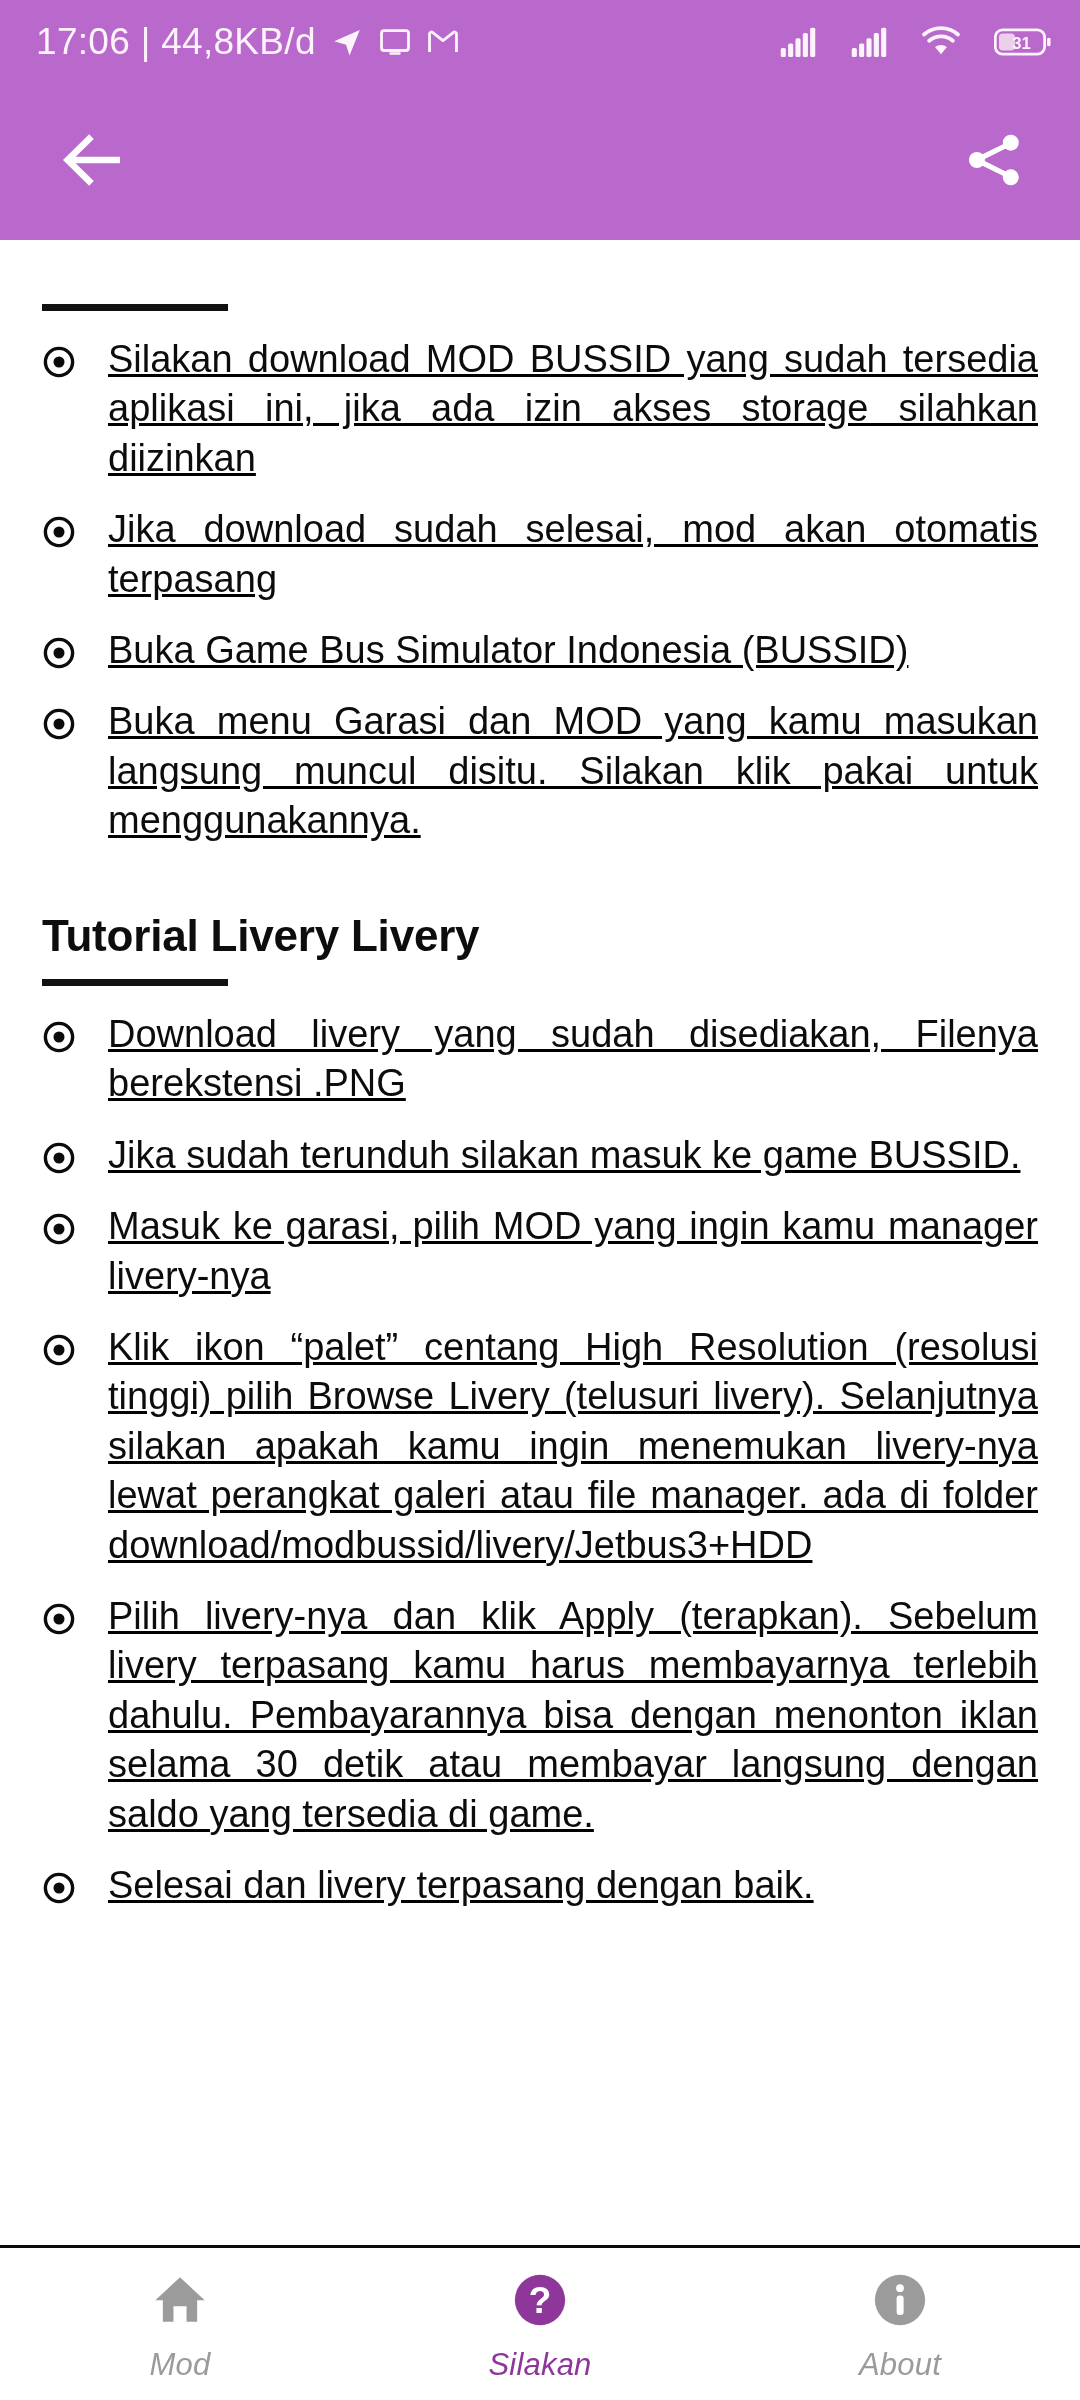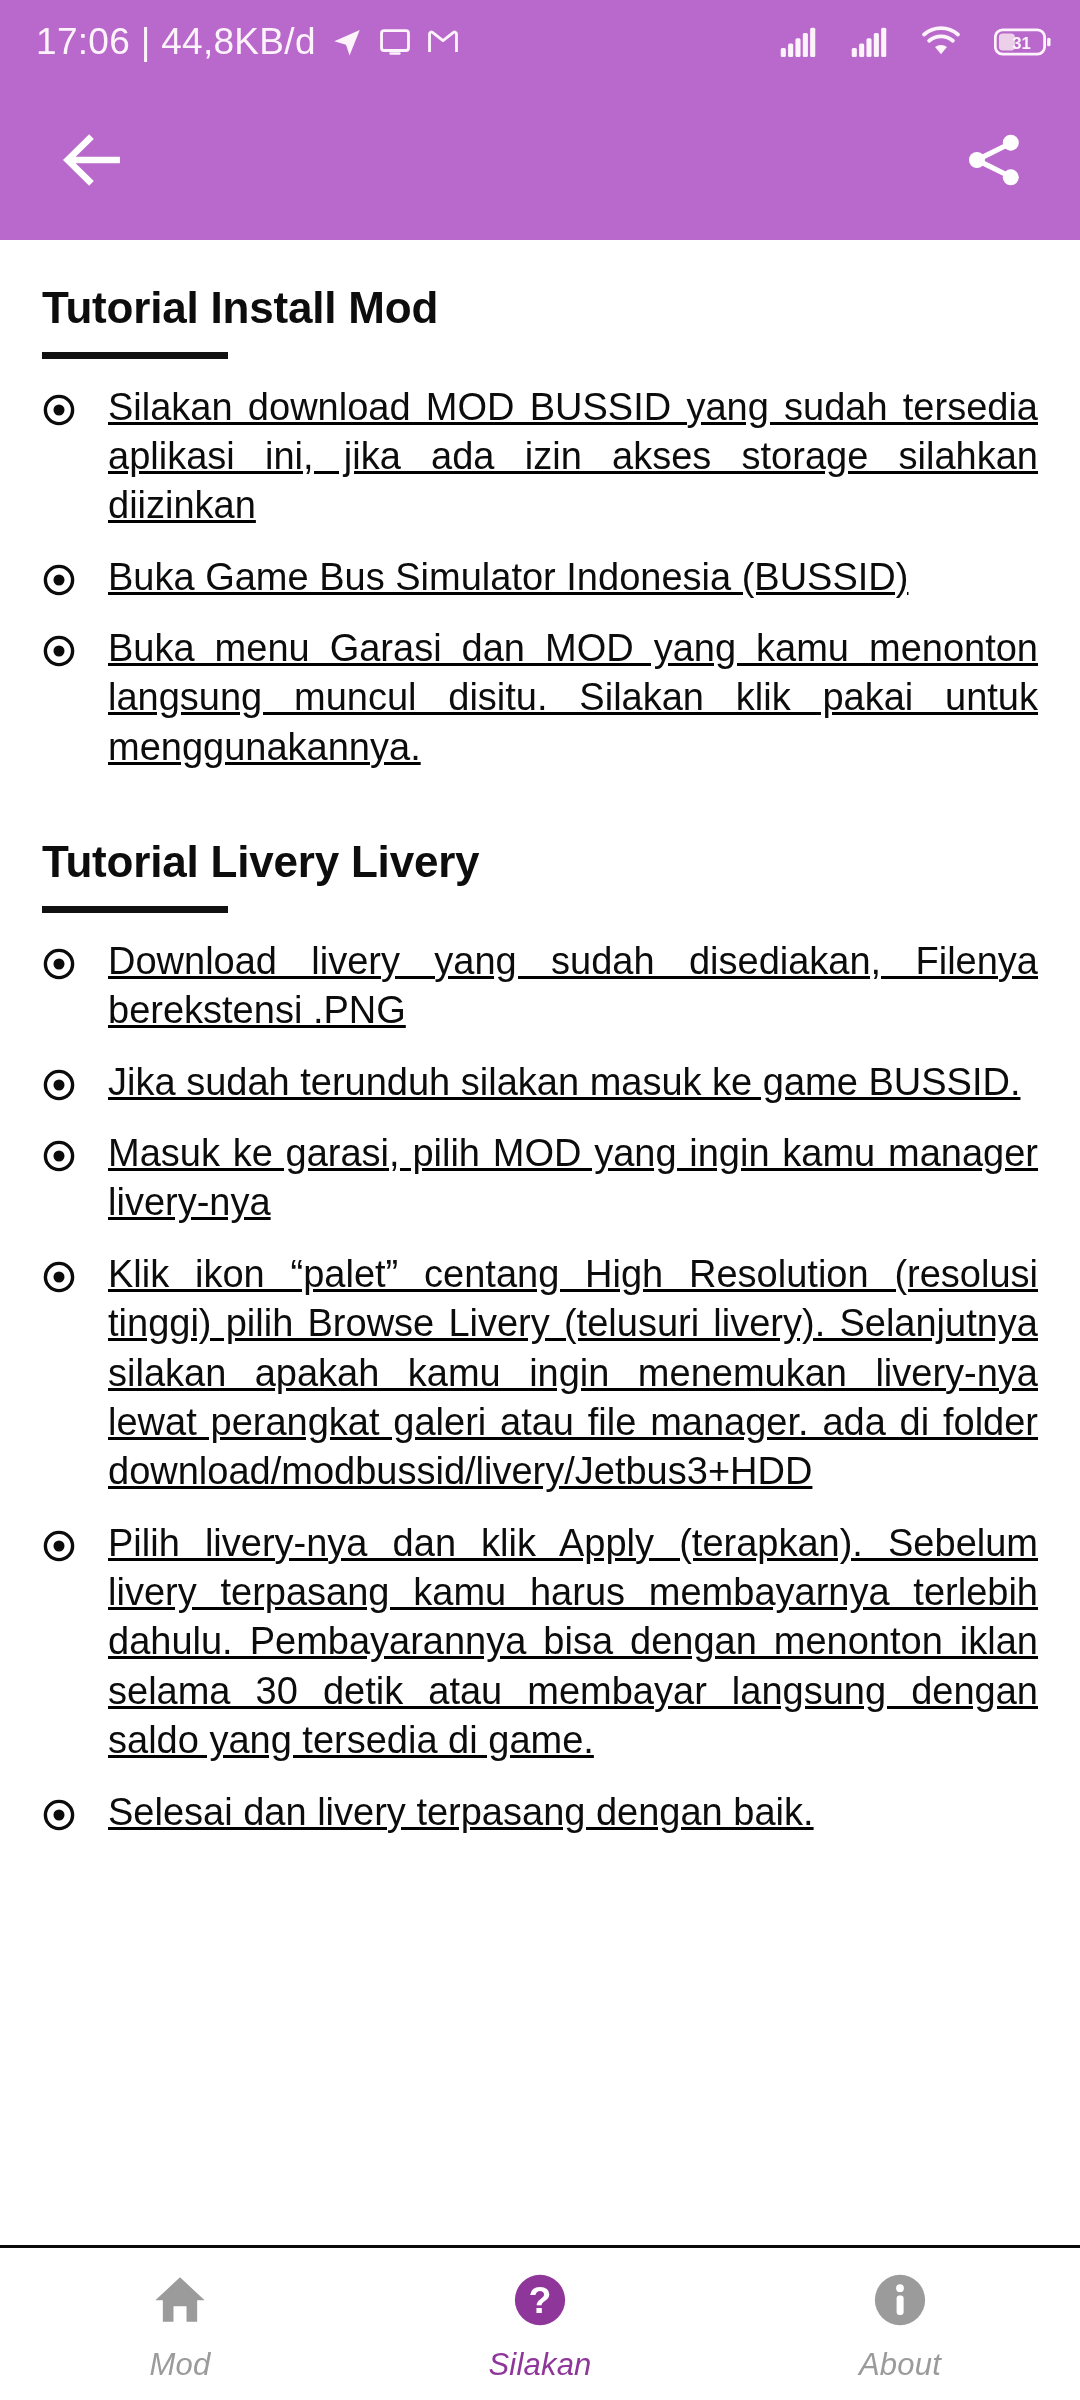--- a/index.html
+++ b/index.html
@@ -204,49 +204,57 @@
           <circle cx="18.5" cy="18.7" r="3.1" fill="#ffffff"></circle>
           <path d="M16.1 6.7 7.8 10.8M7.8 13.2l8.3 4.1" stroke="#ffffff" stroke-width="2" stroke-linecap="round"></path>
         </svg>
       </span>
     </div>
   </div>
 
   <div class="content">
 
     <div class="section">
-      <div class="section-title">Tutorial Install Mod</div>
       <div class="section-rule"></div>
       <ul class="bullets">
         <li class="bullet">
           <span class="bullet-marker">
             <svg width="34" height="34" viewBox="0 0 24 24">
               <circle cx="12" cy="12" r="9.6" fill="none" stroke="#0b0b0b" stroke-width="2.4"></circle>
               <circle cx="12" cy="12" r="3.9" fill="#0b0b0b"></circle>
             </svg>
           </span>
           <span class="bullet-text">Silakan download MOD BUSSID yang sudah tersedia aplikasi ini, jika ada izin akses storage silahkan diizinkan</span>
         </li>
         <li class="bullet">
           <span class="bullet-marker">
             <svg width="34" height="34" viewBox="0 0 24 24">
               <circle cx="12" cy="12" r="9.6" fill="none" stroke="#0b0b0b" stroke-width="2.4"></circle>
               <circle cx="12" cy="12" r="3.9" fill="#0b0b0b"></circle>
             </svg>
           </span>
+          <span class="bullet-text">Jika download sudah selesai, mod akan otomatis terpasang</span>
+        </li>
+        <li class="bullet">
+          <span class="bullet-marker">
+            <svg width="34" height="34" viewBox="0 0 24 24">
+              <circle cx="12" cy="12" r="9.6" fill="none" stroke="#0b0b0b" stroke-width="2.4"></circle>
+              <circle cx="12" cy="12" r="3.9" fill="#0b0b0b"></circle>
+            </svg>
+          </span>
           <span class="bullet-text nojustify">Buka Game Bus Simulator Indonesia (BUSSID)</span>
         </li>
         <li class="bullet">
           <span class="bullet-marker">
             <svg width="34" height="34" viewBox="0 0 24 24">
               <circle cx="12" cy="12" r="9.6" fill="none" stroke="#0b0b0b" stroke-width="2.4"></circle>
               <circle cx="12" cy="12" r="3.9" fill="#0b0b0b"></circle>
             </svg>
           </span>
-          <span class="bullet-text">Buka menu Garasi dan MOD yang kamu menonton langsung muncul disitu. Silakan klik pakai untuk menggunakannya.</span>
+          <span class="bullet-text">Buka menu Garasi dan MOD yang kamu masukan langsung muncul disitu. Silakan klik pakai untuk menggunakannya.</span>
         </li>
       </ul>
     </div>
 
     <div class="section-gap"></div>
 
     <div class="section">
       <div class="section-title">Tutorial Livery Livery</div>
       <div class="section-rule"></div>
       <ul class="bullets">

